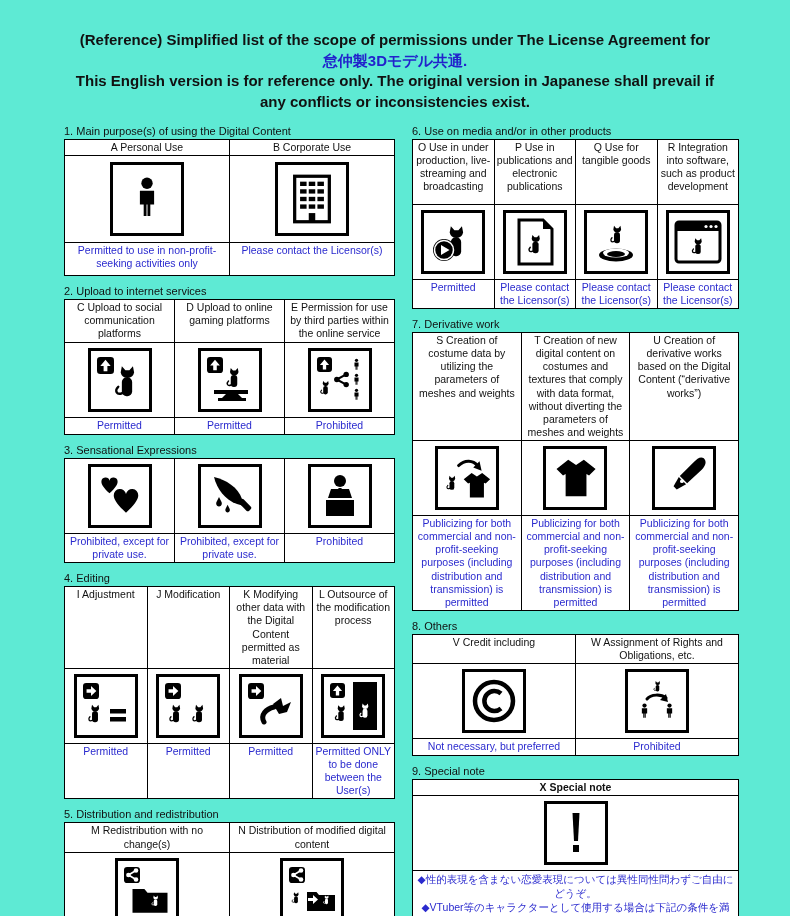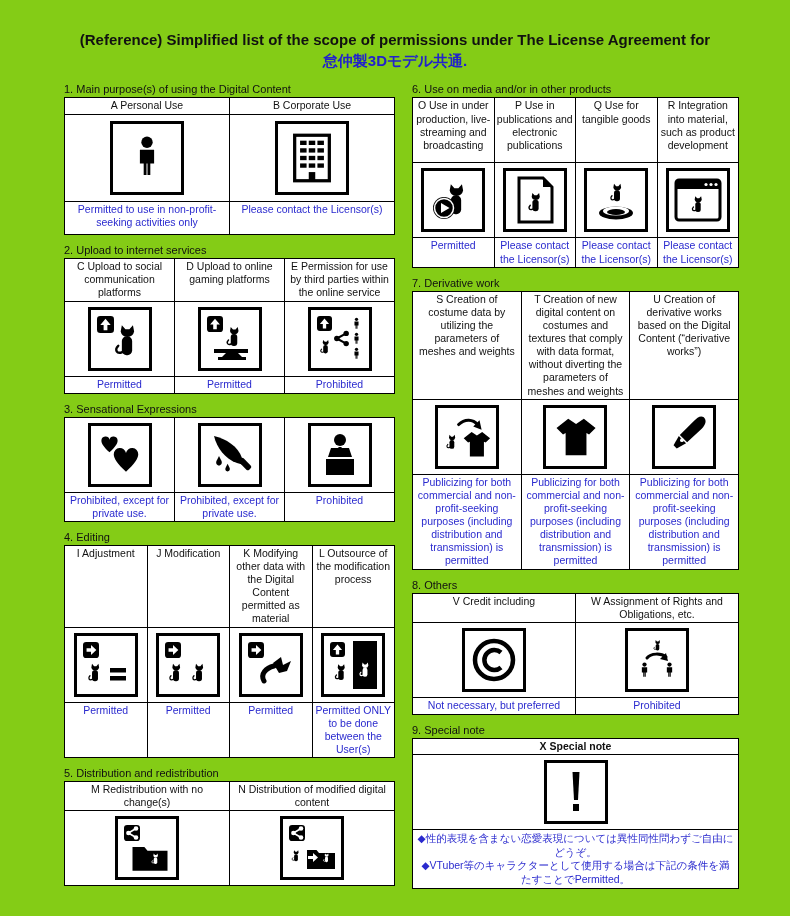--- a/index.html
+++ b/index.html
@@ -1,17 +1,17 @@
 <!DOCTYPE html>
 <html><head>
 <meta charset="utf-8">
 <style>
   html,body{margin:0;padding:0;background:#ffffff;}
   .page{
-    width:790px;height:916px;margin:0 auto;background:#84cc16;
+    width:790px;height:916px;margin:0 auto;background:#5eead4;
     font-family:"Liberation Sans","DejaVu Sans",sans-serif;
     color:#111;position:relative;overflow:hidden;box-sizing:border-box;
   }
   .title-block{padding-top:30px;text-align:center;font-weight:bold;font-size:15px;line-height:1.38;}
   .title-block .jp{color:#2222cc;}
   .title-block .l3{width:660px;margin:0 auto;}
   .columns{display:flex;gap:17px;padding-left:64px;margin-top:10px;}
   .col-left{width:331px;}
   .col-right{width:327px;}
   .section-title{font-size:11px;margin:9px 0 2px 0;color:#111;}
@@ -85,20 +85,21 @@
       <path fill="#000" d="M10 1l6 4 6-4 9 7-5 5-2-1v17H8V12l-2 1-5-5z"></path>
     </symbol>
   </defs>
 </svg>
 
 <div class="page">
 
   <div class="title-block">
     <div>(Reference) Simplified list of the scope of permissions under The License Agreement for</div>
     <div class="jp">怠仲製3Dモデル共通.</div>
+    <div class="l3">This English version is for reference only. The original version in Japanese shall prevail if any conflicts or inconsistencies exist.</div>
   </div>
 
   <div class="columns">
 
     <div class="col-left">
 
       <div class="section">
         <div class="section-title">1. Main purpose(s) of using the Digital Content</div>
         <table class="s1">
           <tbody>
@@ -316,21 +317,21 @@
     <div class="col-right">
 
       <div class="section">
         <div class="section-title">6. Use on media and/or in other products</div>
         <table class="s6">
           <tbody>
               <tr>
             <th>O Use in under production, live-streaming and broadcasting</th>
             <th>P Use in publications and electronic publications</th>
             <th>Q Use for tangible goods</th>
-            <th>R Integration into material, such as product development</th>
+            <th>R Integration into software, such as product development</th>
           </tr>
           <tr>
             <td class="icon-cell"><span class="frame">
               <svg width="48" height="48" viewBox="0 0 48 48" style="color:#000">
                 <use href="#sym-cat" x="8" y="2" width="38" height="44"></use>
                 <circle cx="15" cy="32" r="11" fill="#000"></circle>
                 <circle cx="15" cy="32" r="9.5" fill="none" stroke="#fff" stroke-width="1.5"></circle>
                 <path d="M12 27l8.5 5-8.5 5z" fill="#fff"></path>
                     </svg>
                   </span></td>

